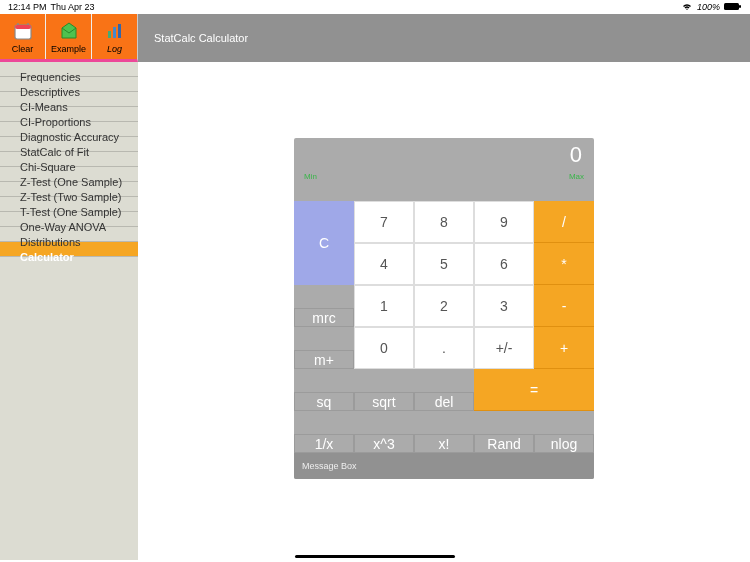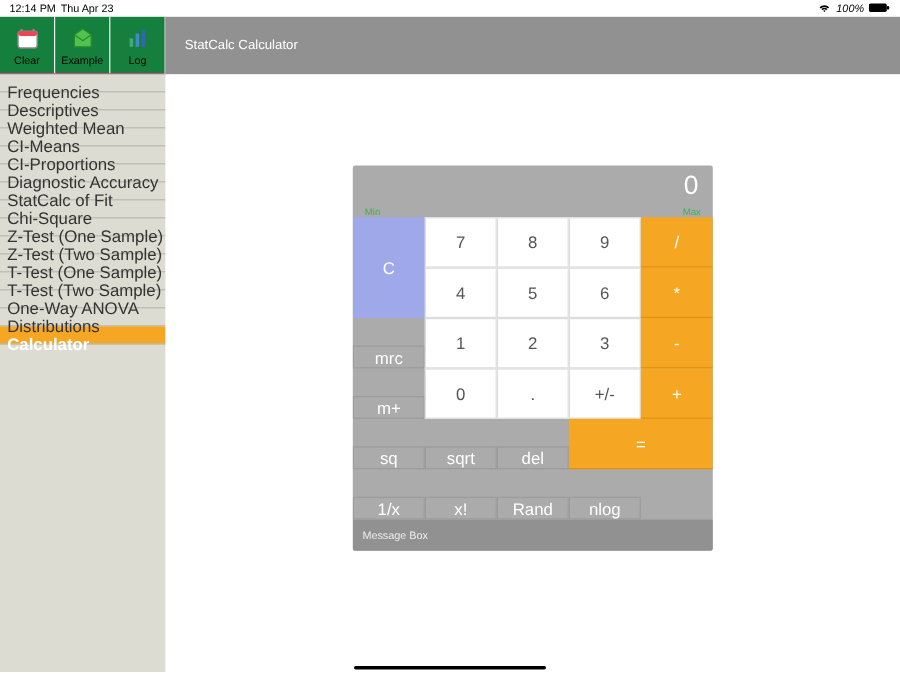--- a/index.html
+++ b/index.html
@@ -2,36 +2,36 @@
 <html><head>
 <meta charset="utf-8">
 <style>
 * { margin: 0; padding: 0; box-sizing: border-box; font-family: -apple-system, Helvetica, Arial, sans-serif; }
 body { width: 750px; height: 562px; background: #fff; overflow: hidden; position: relative; }
 
 .status-bar { position: absolute; top: 0; left: 0; right: 0; height: 14px; display: flex; justify-content: space-between; align-items: center; padding: 0 8px; font-size: 9px; z-index: 10; }
 .status-left { display: flex; gap: 4px; align-items: center; }
 .status-right { display: flex; gap: 4px; align-items: center; font-style: italic; }
 
-.toolbar { position: absolute; top: 14px; left: 0; width: 138px; height: 48px; background: #15803d; border-right: 1px solid #ccc; border-bottom: 1px solid #ec4899; display: flex; }
+.toolbar { position: absolute; top: 14px; left: 0; width: 138px; height: 48px; background: #f97316; border-right: 1px solid #ccc; border-bottom: 3px solid #ec4899; display: flex; }
 .toolbar-btn { flex: 1; display: flex; flex-direction: column; align-items: center; justify-content: center; gap: 2px; font-size: 9px; cursor: pointer; border-right: 1px solid #eee; }
-.toolbar-btn:last-child { border-right: none; }
+.toolbar-btn:last-child { border-right: none; font-style: italic; }
 .toolbar-icon { width: 22px; height: 22px; display: flex; align-items: center; justify-content: center; }
 
 .header { position: absolute; top: 14px; left: 138px; right: 0; height: 48px; background: #919191; color: #fff; display: flex; align-items: center; padding-left: 16px; font-size: 11px; font-weight: 400; }
 
 .sidebar { position: absolute; top: 62px; left: 0; width: 138px; bottom: 2px; background: #dcdcd2; overflow-y: auto; }
-.sidebar-item { height: 15px; line-height: 31px; padding-left: 6px; font-size: 14px; border-bottom: 1px solid #b8b8b0; cursor: pointer; color: #333; }
+.sidebar-item { height: 15px; line-height: 31px; padding-left: 20px; font-size: 11px; border-bottom: 1px solid #b8b8b0; cursor: pointer; color: #333; }
 .sidebar-item.active { background: #f5a623; color: #fff; font-weight: bold; }
 
 .main { position: absolute; top: 62px; left: 138px; right: 0; bottom: 0; background: #fff; display: flex; justify-content: center; align-items: flex-start; padding-top: 76px; }
 
 .calc { width: 300px; background: #ababab; border-radius: 2px; overflow: hidden; }
 .calc-display { height: 34px; text-align: right; color: #fff; font-size: 22px; padding: 4px 12px 2px 0; font-weight: 300; }
-.calc-labels { display: flex; justify-content: space-between; padding: 0 10px 0 10px; font-size: 8px; color: #3ab54a; }
+.calc-labels { display: flex; justify-content: space-between; padding: 0 10px 20px 10px; font-size: 8px; color: #3ab54a; }
 .calc-grid { display: grid; grid-template-columns: repeat(5, 60px); grid-auto-rows: 42px; gap: 0; }
 .calc-btn { display: flex; align-items: center; justify-content: center; font-size: 14px; cursor: pointer; border: 0; }
 .btn-clear { background: #9fa8e8; color: #fff; grid-row: span 2; }
 .btn-num { background: #fff; color: #555; border: 1px solid #ddd; }
 .btn-op { background: #f5a623; color: #fff; border-bottom: 1px solid #e09010; }
 .btn-grey { background: #ababab; color: #fff; border: 1px solid #9b9b9b; margin-top: 23px; }
 .calc-eq { grid-column: span 2; }
 .calc-msg { padding: 8px; font-size: 9px; color: #eee; background: #919191; }
 
 .home-bar { position: absolute; bottom: 4px; left: 50%; transform: translateX(-50%); width: 160px; height: 3px; background: #000; border-radius: 3px; }
@@ -93,30 +93,28 @@
   </div>
 </div>
 
 <div class="header">
   <span>StatCalc Calculator</span>
 </div>
 
 <div class="sidebar" id="sidebar">
     <div class="sidebar-item">Frequencies</div>
     <div class="sidebar-item">Descriptives</div>
-    <div class="sidebar-item">Weighted Mean</div>
     <div class="sidebar-item">CI-Means</div>
     <div class="sidebar-item">CI-Proportions</div>
     <div class="sidebar-item">Diagnostic Accuracy</div>
     <div class="sidebar-item">StatCalc of Fit</div>
     <div class="sidebar-item">Chi-Square</div>
     <div class="sidebar-item">Z-Test (One Sample)</div>
     <div class="sidebar-item">Z-Test (Two Sample)</div>
     <div class="sidebar-item">T-Test (One Sample)</div>
-    <div class="sidebar-item">T-Test (Two Sample)</div>
     <div class="sidebar-item">One-Way ANOVA</div>
     <div class="sidebar-item">Distributions</div>
     <div class="sidebar-item active">Calculator</div>
   </div>
 
 <div class="main">
   <div class="calc">
     <div class="calc-display">0</div>
     <div class="calc-labels">
       <span>Min</span>
@@ -145,20 +143,21 @@
       <div class="calc-btn btn-num">.</div>
       <div class="calc-btn btn-num">+/-</div>
       <div class="calc-btn btn-op">+</div>
 
       <div class="calc-btn btn-grey">sq</div>
       <div class="calc-btn btn-grey">sqrt</div>
       <div class="calc-btn btn-grey">del</div>
       <div class="calc-btn btn-op calc-eq">=</div>
 
       <div class="calc-btn btn-grey">1/x</div>
+      <div class="calc-btn btn-grey">x^3</div>
       <div class="calc-btn btn-grey">x!</div>
       <div class="calc-btn btn-grey">Rand</div>
       <div class="calc-btn btn-grey">nlog</div>
     </div>
     <div class="calc-msg">Message Box</div>
   </div>
 </div>
 
 <div class="home-bar"></div>
 

